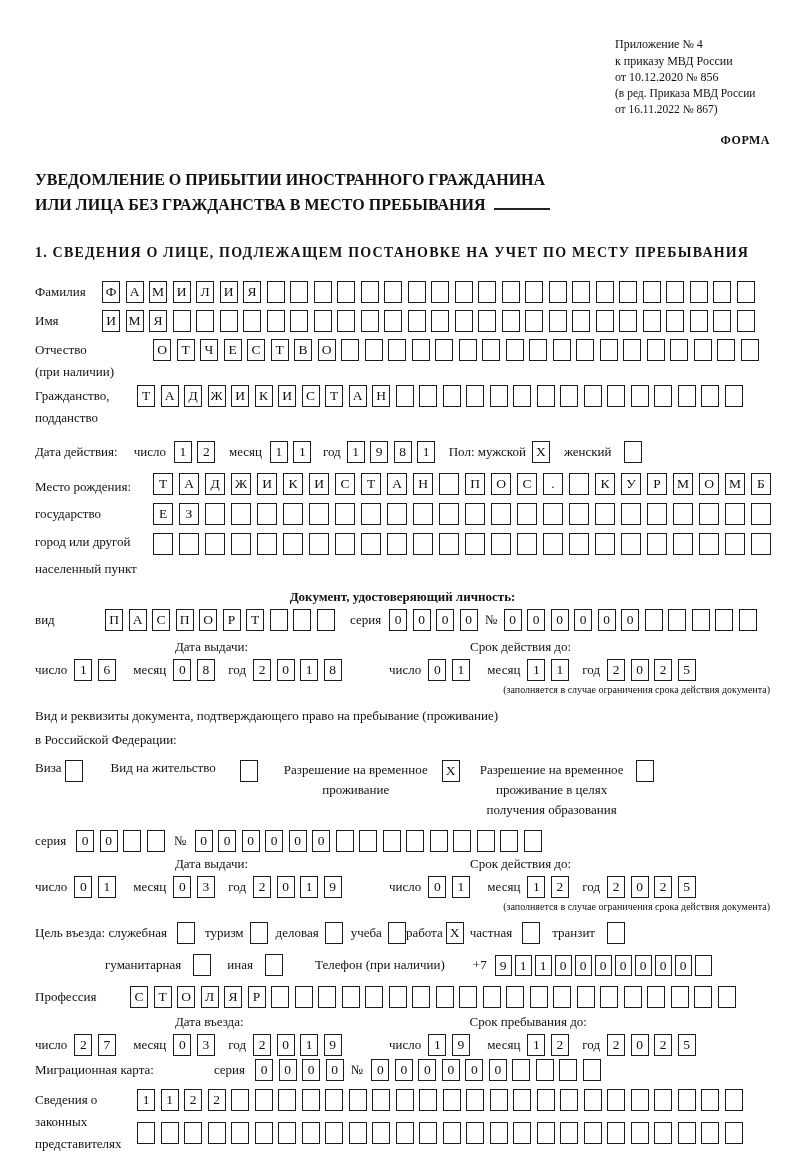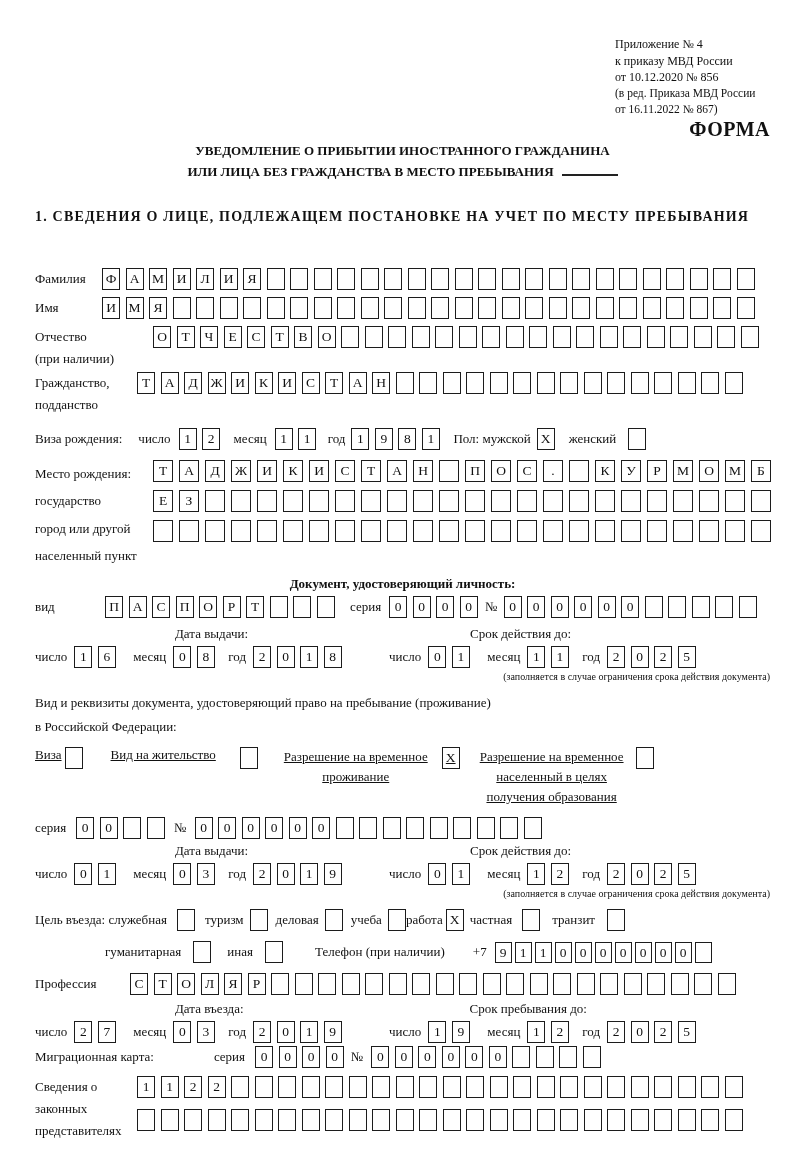--- a/index.html
+++ b/index.html
@@ -9,23 +9,23 @@
     color:#111;
     font-family:"Liberation Serif", serif;
     font-size:13px;
   }
   .page { padding:36px 30px 0 35px; position:relative; }
 
   
   .annex { margin-left:580px; line-height:1.38; font-size:12px; }
   .annex div { white-space:nowrap; }
   .annex .small { font-size:11.5px; }
-  .forma { text-align:right; font-weight:bold; font-size:20px; margin-top:1px; letter-spacing:.5px; }
-
-  .title { text-align:center; font-weight:bold; font-size:13px; line-height:1.55; }
+  .forma { text-align:right; font-weight:bold; font-size:12px; margin-top:16px; letter-spacing:.5px; }
+
+  .title { font-weight:bold; font-size:16px; margin-top:20px; line-height:1.55; }
   .title-underline { display:inline-block; width:56px; border-bottom:2px solid #222; height:1em; margin-left:8px; }
 
   .section-heading { font-weight:bold; font-size:14px; letter-spacing:1.2px; margin-top:27px; white-space:nowrap; }
 
   
   .cells { display:inline-flex; align-items:center; white-space:nowrap; flex:0 0 auto; }
   .cell {
     display:inline-block; width:18px; height:22px;
     border:1.6px solid #1c1c1c; margin-right:5.5px;
     text-align:center; font-size:13.5px; line-height:19px;
@@ -50,21 +50,21 @@
   .dateheaders { display:flex; margin-top:8px; }
   .daterow { display:flex; align-items:center; margin-top:4px; white-space:nowrap; }
   .dgroup { display:flex; align-items:center; }
   .dgroup .t { margin-right:7px; }
   .dgroup .m { margin-left:12px; }
   .note-right { text-align:right; font-size:10px; margin-top:3px; }
 
   .para { margin-top:9px; line-height:1.85; }
 
   .cbrow { display:flex; align-items:flex-start; margin-top:8px; }
-  .cbopt { display:flex; align-items:flex-start;text-decoration:underline; }
+  .cbopt { display:flex; align-items:flex-start; }
   .cbopt .txt { text-align:center; line-height:1.55; }
   .purpose-row { display:flex; align-items:center; margin-top:10px; white-space:nowrap; }
 </style>
 </head>
 <body>
 
 <div class="page">
 
   <div class="annex">
     <div>Приложение № 4</div>
@@ -76,21 +76,21 @@
 
   <div class="forma">ФОРМА</div>
 
   <div class="title">
     <div>УВЕДОМЛЕНИЕ О ПРИБЫТИИ ИНОСТРАННОГО ГРАЖДАНИНА</div>
     <div><span>ИЛИ ЛИЦА БЕЗ ГРАЖДАНСТВА В МЕСТО ПРЕБЫВАНИЯ</span><span class="title-underline"></span></div>
   </div>
 
   <div class="section-heading">1. СВЕДЕНИЯ О ЛИЦЕ, ПОДЛЕЖАЩЕМ ПОСТАНОВКЕ НА УЧЕТ ПО МЕСТУ ПРЕБЫВАНИЯ</div>
 
-  <div class="frow" style="margin-top:43px;">
+  <div class="frow" style="margin-top:20px;">
     <span class="flabel" style="width:67px;">Фамилия</span>
     <span class="cells">
         <span class="cell">Ф</span>
         <span class="cell">А</span>
         <span class="cell">М</span>
         <span class="cell">И</span>
         <span class="cell">Л</span>
         <span class="cell">И</span>
         <span class="cell">Я</span>
         <span class="cell"></span>
@@ -215,21 +215,21 @@
         <span class="cell"></span>
         <span class="cell"></span>
         <span class="cell"></span>
         <span class="cell"></span>
         <span class="cell"></span>
         <span class="cell"></span>
       </span>
   </div>
 
   <div class="frow" style="margin-top:12px;">
-    <span style="margin-right:16px;">Виза рождения:</span>
+    <span style="margin-right:16px;">Дата действия:</span>
     <span style="margin-right:8px;">число</span>
     <span class="cells">
         <span class="cell">1</span>
         <span class="cell">2</span>
       </span>
     <span style="margin:0 8px 0 8px;">месяц</span>
     <span class="cells">
         <span class="cell">1</span>
         <span class="cell">1</span>
       </span>
@@ -418,21 +418,21 @@
           <span class="cell">2</span>
           <span class="cell">0</span>
           <span class="cell">2</span>
           <span class="cell">5</span>
         </span>
     </span>
   </div>
   <div class="note-right">(заполняется в случае ограничения срока действия документа)</div>
 
   <div class="para">
-    <div>Вид и реквизиты документа, удостоверяющий право на пребывание (проживание)</div>
+    <div>Вид и реквизиты документа, подтверждающего право на пребывание (проживание)</div>
     <div>в Российской Федерации:</div>
   </div>
 
   <div class="cbrow">
     <span class="cbopt">
       <span>Виза</span>
       <span class="cells box1" style="margin-left:3px;">
           <span class="cell"></span>
         </span>
     </span>
@@ -447,21 +447,21 @@
         <span>Разрешение на временное</span><br>
         <span>проживание</span>
       </span>
       <span class="cells box1" style="margin-left:14px;">
           <span class="cell">X</span>
         </span>
     </span>
     <span class="cbopt" style="margin-left:20px;">
       <span class="txt">
         <span>Разрешение на временное</span><br>
-        <span>населенный в целях</span><br>
+        <span>проживание в целях</span><br>
         <span>получения образования</span>
       </span>
       <span class="cells box1" style="margin-left:12px;">
           <span class="cell"></span>
         </span>
     </span>
   </div>
 
   <div class="frow" style="margin-top:10px;">
     <span style="margin-right:10px;">серия</span>

